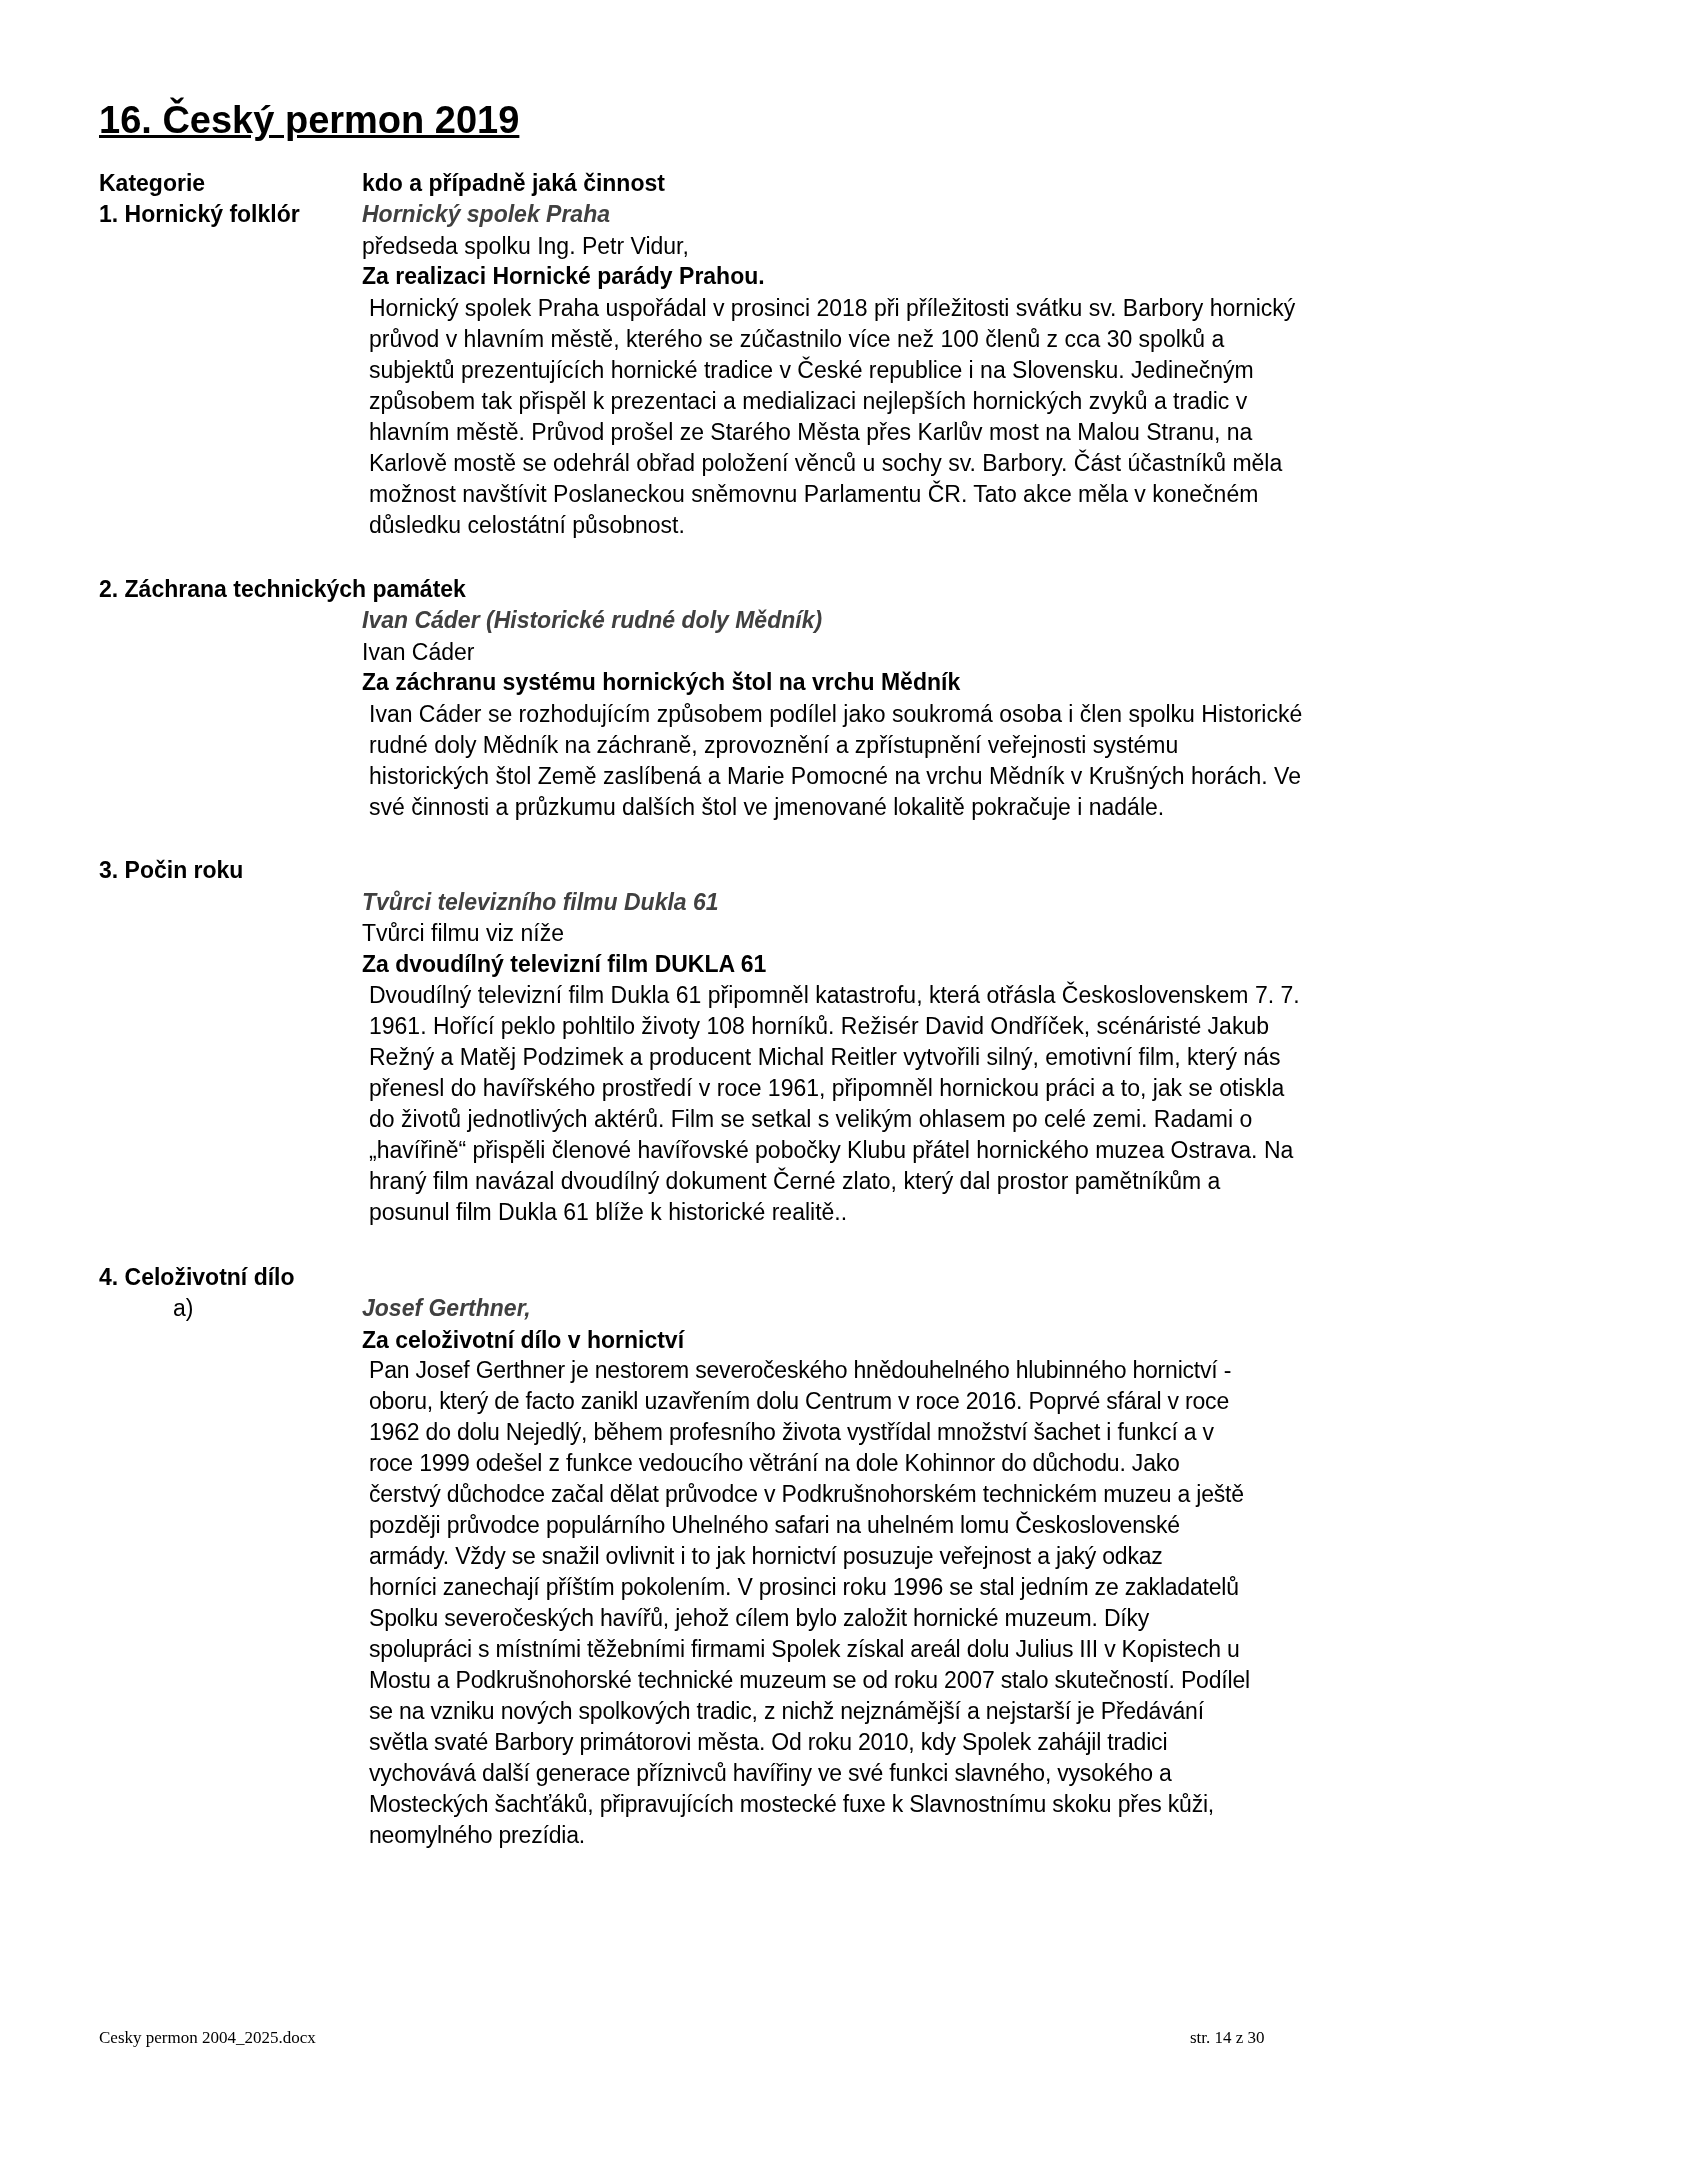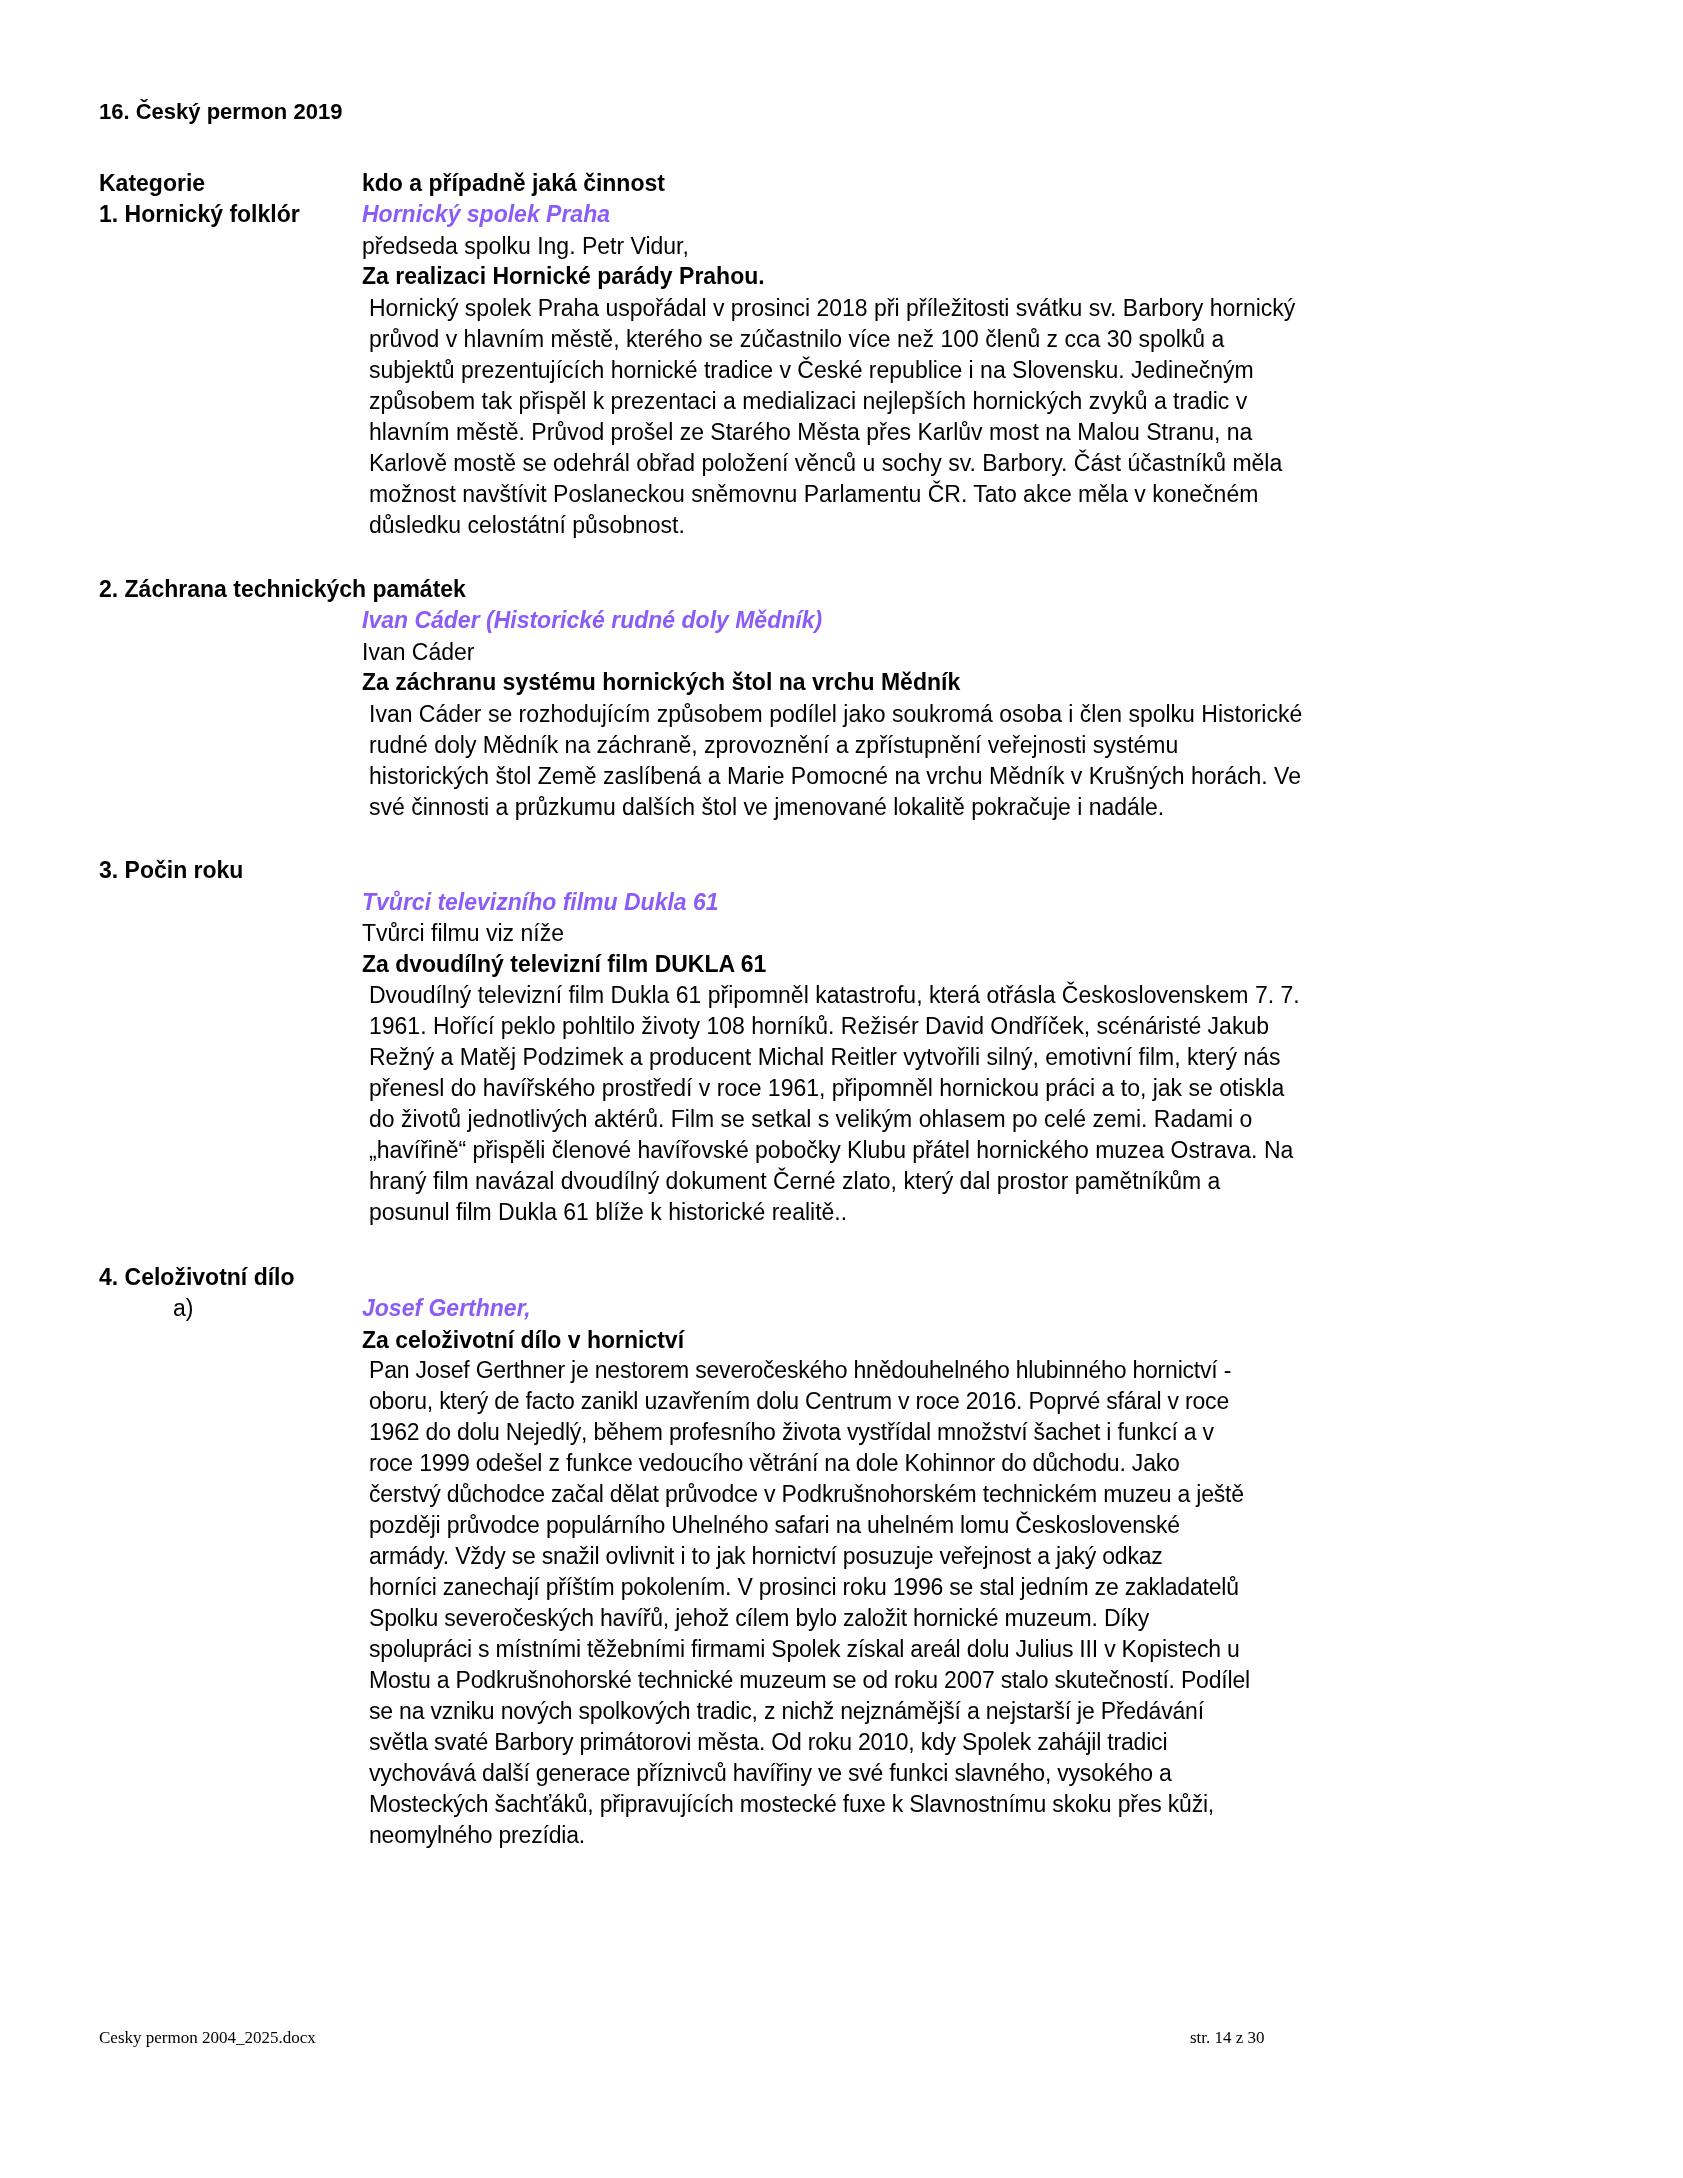--- a/index.html
+++ b/index.html
@@ -1,24 +1,24 @@
 <!DOCTYPE html>
 <html><head>
 <meta charset="utf-8">
 <style>
   html, body { margin:0; padding:0; background:#ffffff; }
   body { width:1683px; height:2178px; position:relative; overflow:hidden;
          font-family:"Liberation Sans", sans-serif; color:#000; }
   .abs { position:absolute; }
-  .title { left:99px; top:99px; font-size:22px; font-weight:bold; white-space:nowrap; }
+  .title { left:99px; top:99px; font-size:38px; font-weight:bold; text-decoration:underline; white-space:nowrap; }
   .row { position:absolute; font-size:23px; line-height:31px; white-space:nowrap; }
   .lbl { left:99px; font-weight:bold; }
   .col { left:362px; width:1119px; }
   .b { font-weight:bold; }
-  .blue { color:#8b5cf6; font-weight:bold; font-style:italic; }
+  .blue { color:#404040; font-weight:bold; font-style:italic; }
   .para { position:absolute; left:369px; width:1129px; font-size:23px; line-height:31px; }
   .para span.l { display:block; white-space:nowrap; }
   .footer { position:absolute; top:2028px; font-family:"Liberation Serif", serif; font-size:17px; white-space:nowrap; }
 </style>
 </head>
 <body>
 
 <div class="abs title">16. Český permon 2019</div>
 
 <div class="row lbl b" style="top:168px">Kategorie</div>

